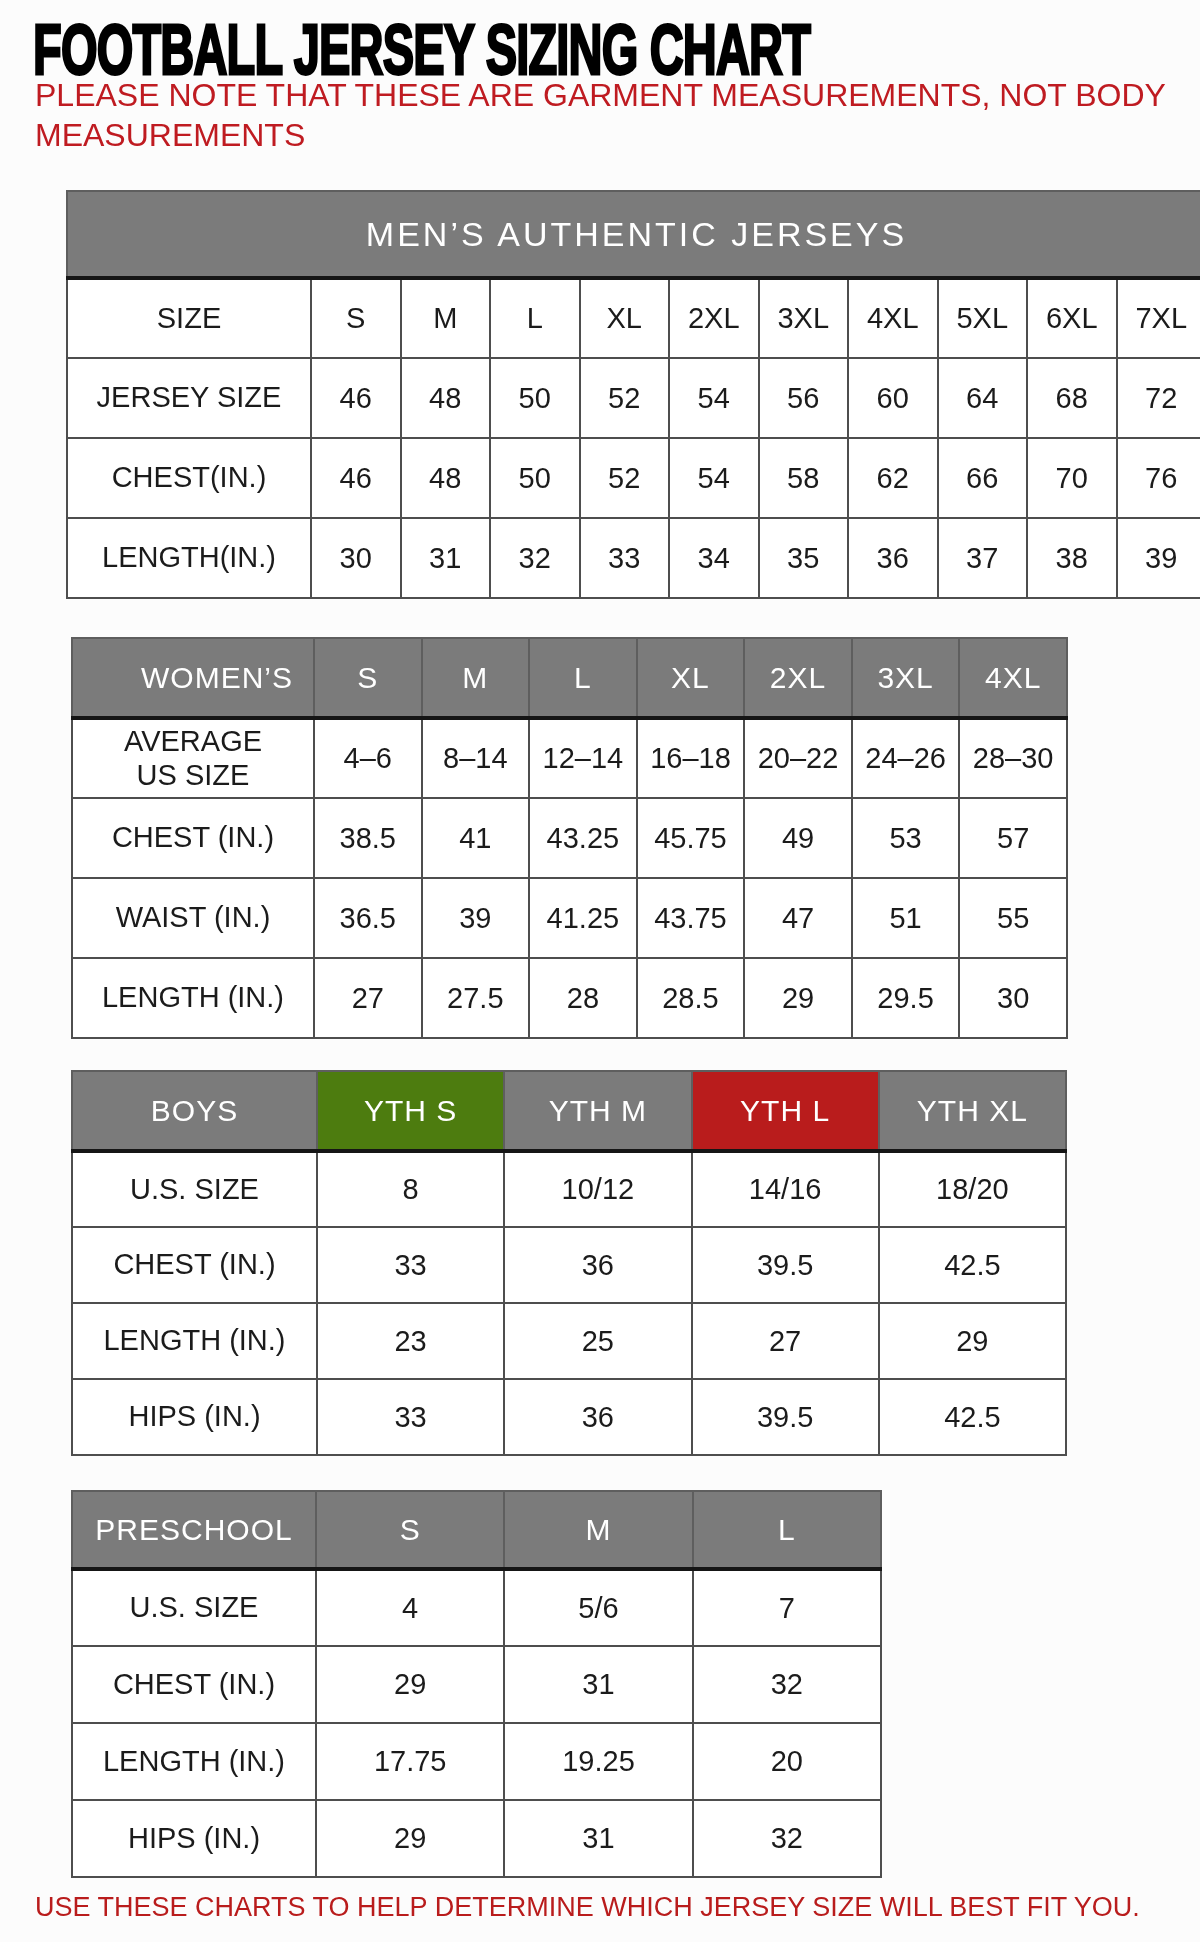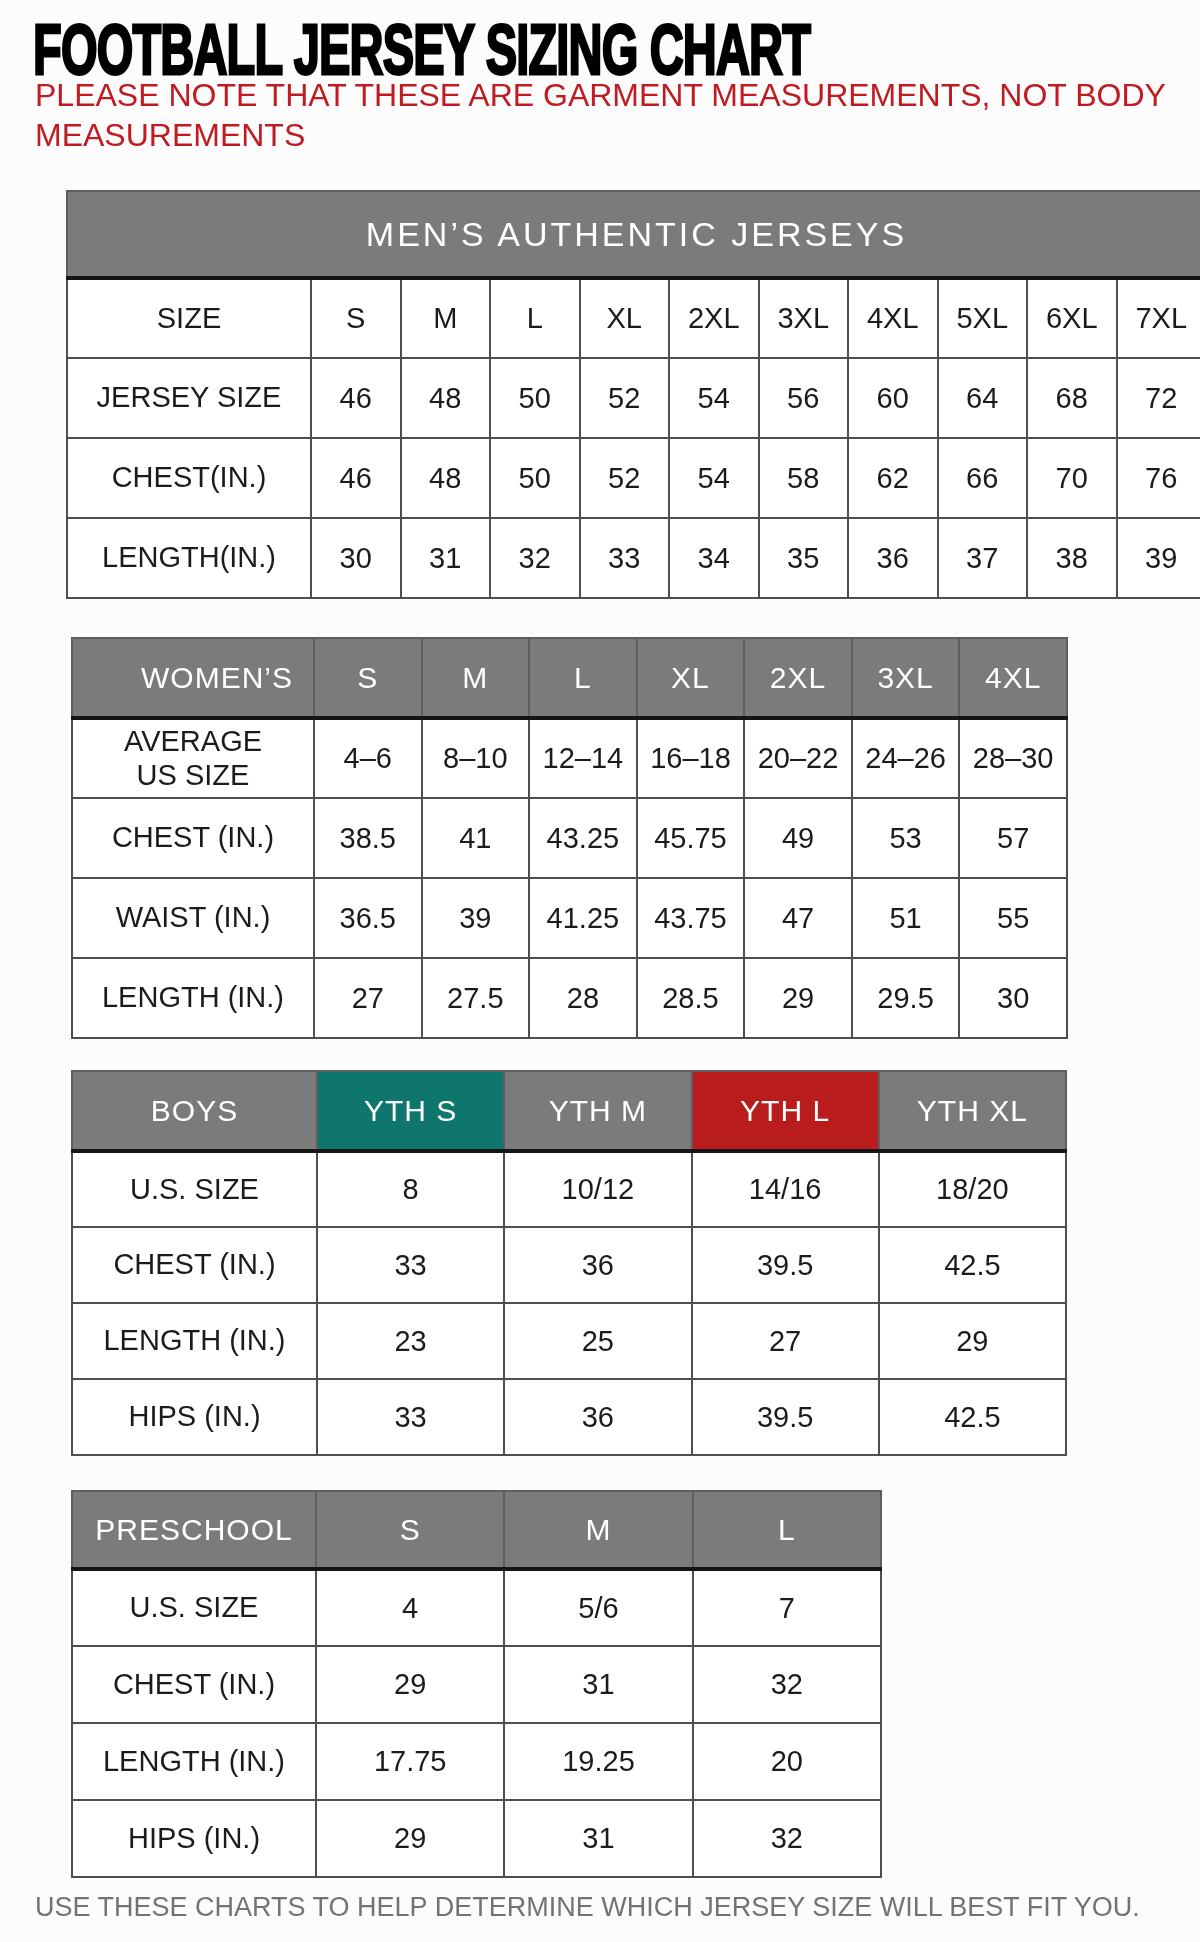--- a/index.html
+++ b/index.html
@@ -154,21 +154,21 @@
           <th style="background: rgb(123, 123, 123);">2XL</th>
           <th style="background: rgb(123, 123, 123);">3XL</th>
           <th style="background: rgb(123, 123, 123);">4XL</th>
         </tr>
       </thead>
     <tbody>
         <tr>
           <th class="row-label">AVERAGE
 US SIZE</th>
           <td>4–6</td>
-          <td>8–10</td>
+          <td>8–14</td>
           <td>12–14</td>
           <td>16–18</td>
           <td>20–22</td>
           <td>24–26</td>
           <td>28–30</td>
         </tr>
         <tr>
           <th class="row-label">CHEST (IN.)</th>
           <td>38.5</td>
           <td>41</td>
@@ -202,21 +202,21 @@
   </table>
 
   <table id="boys">
     <colgroup>
         <col class="c-label">
         <col span="4">
       </colgroup>
     <thead>
         <tr>
           <th style="background: rgb(123, 123, 123);">BOYS</th>
-          <th style="background: #0f766e;">YTH S</th>
+          <th style="background: #4d7c0f;">YTH S</th>
           <th style="background: rgb(123, 123, 123);">YTH M</th>
           <th style="background: #b91c1c;">YTH L</th>
           <th style="background: rgb(123, 123, 123);">YTH XL</th>
         </tr>
       </thead>
     <tbody>
         <tr>
           <th class="row-label">U.S. SIZE</th>
           <td>8</td>
           <td>10/12</td>
@@ -281,15 +281,15 @@
         </tr>
         <tr>
           <th class="row-label">HIPS (IN.)</th>
           <td>29</td>
           <td>31</td>
           <td>32</td>
         </tr>
       </tbody>
   </table>
 
-  <div class="footer red" style="color: #737373;">USE THESE CHARTS TO HELP DETERMINE WHICH JERSEY SIZE WILL BEST FIT YOU.</div>
+  <div class="footer red" style="color: #b91c1c;">USE THESE CHARTS TO HELP DETERMINE WHICH JERSEY SIZE WILL BEST FIT YOU.</div>
 
 </div>
 
 </body></html>

